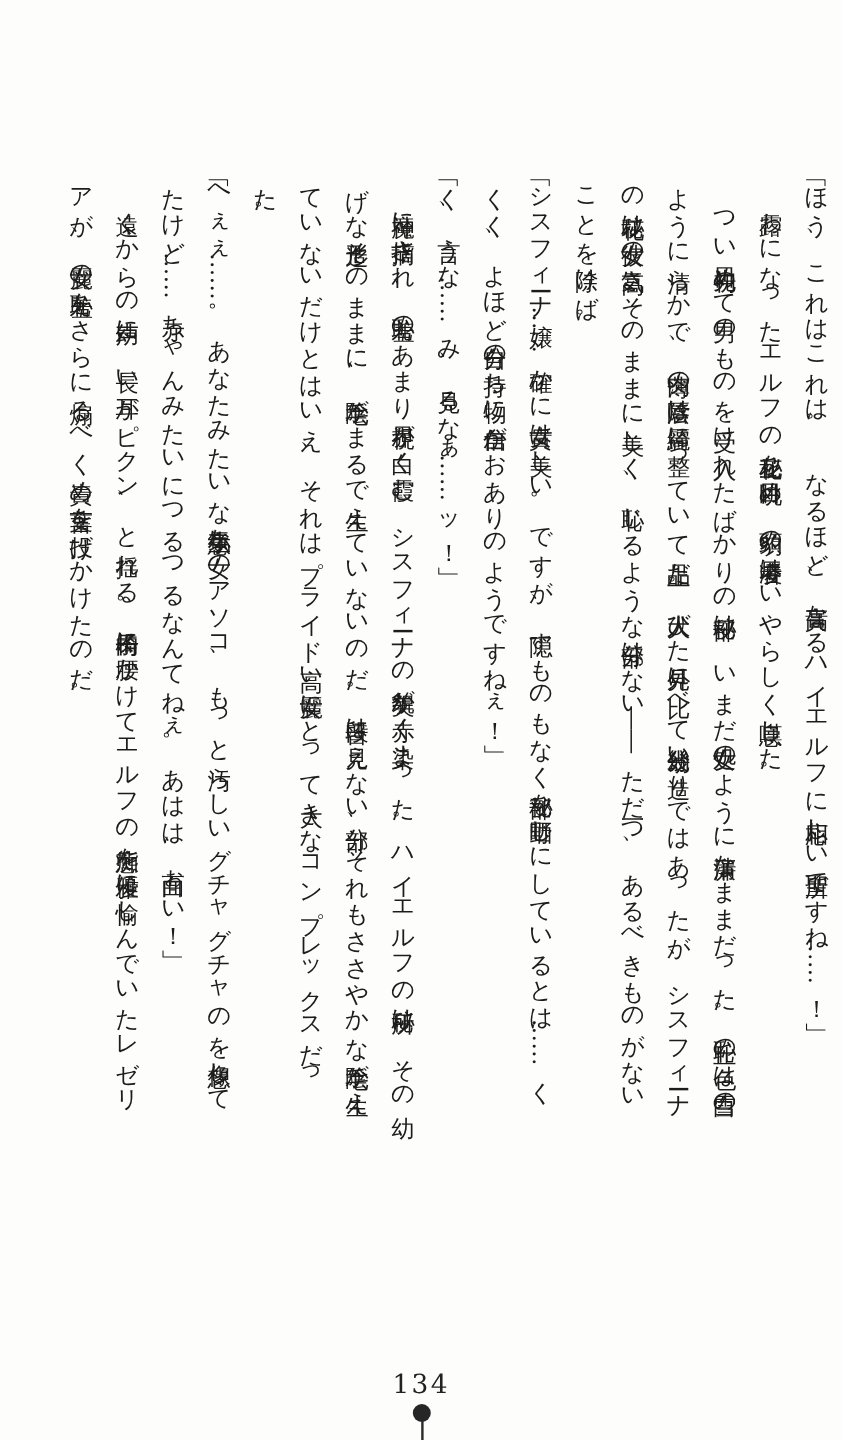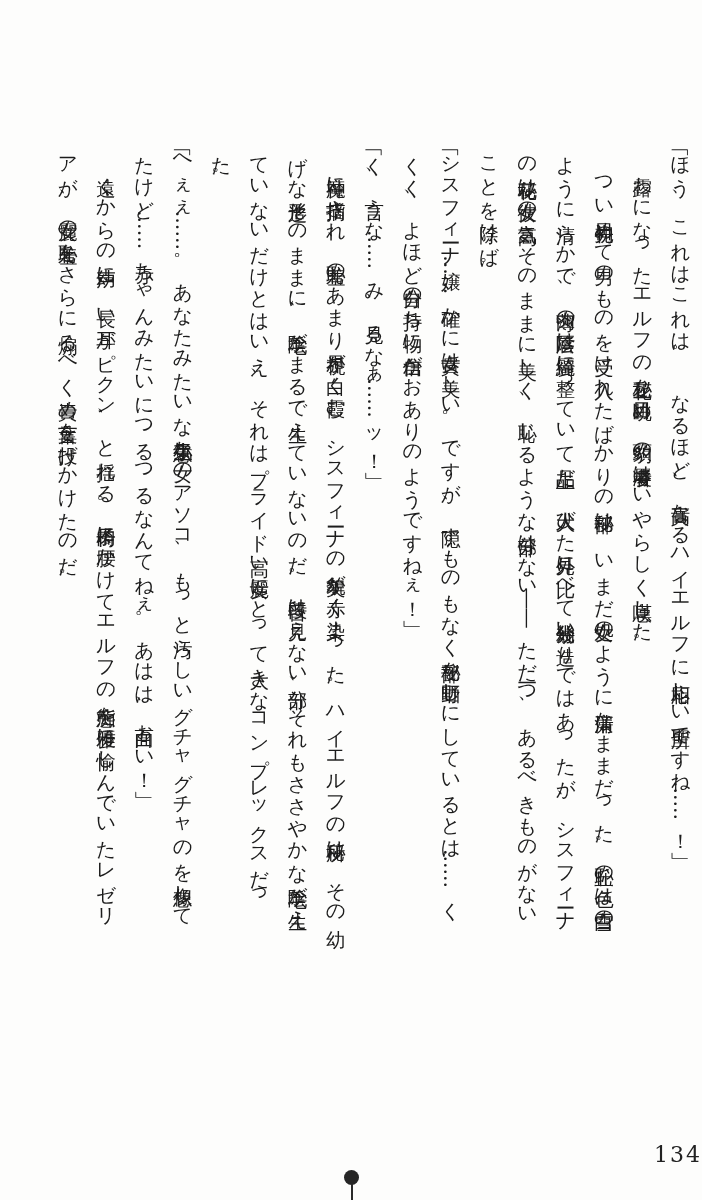--- a/index.html
+++ b/index.html
@@ -39,21 +39,21 @@
   }
   .text-block p.indent {
     text-indent: 1em;
   }
   
   .page-number {
     position: absolute;
     left: 0;
     right: 0;
     top: 1142px;
-    text-align: right;
+    text-align: center;
     font-family: "DejaVu Serif", "Liberation Serif", serif;
     font-size: 22px;
     letter-spacing: 2px;
     color: #222;
   }
   .footer-dot {
     position: absolute;
     left: 344px;
     top: 1170px;
     width: 15px;

